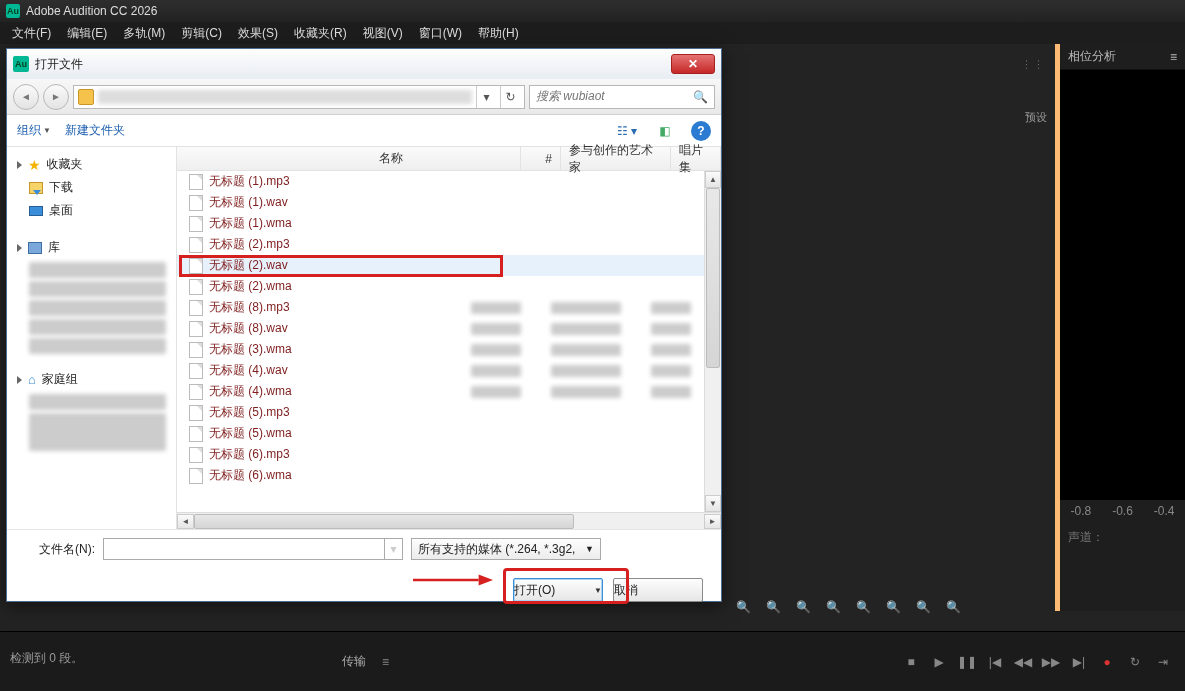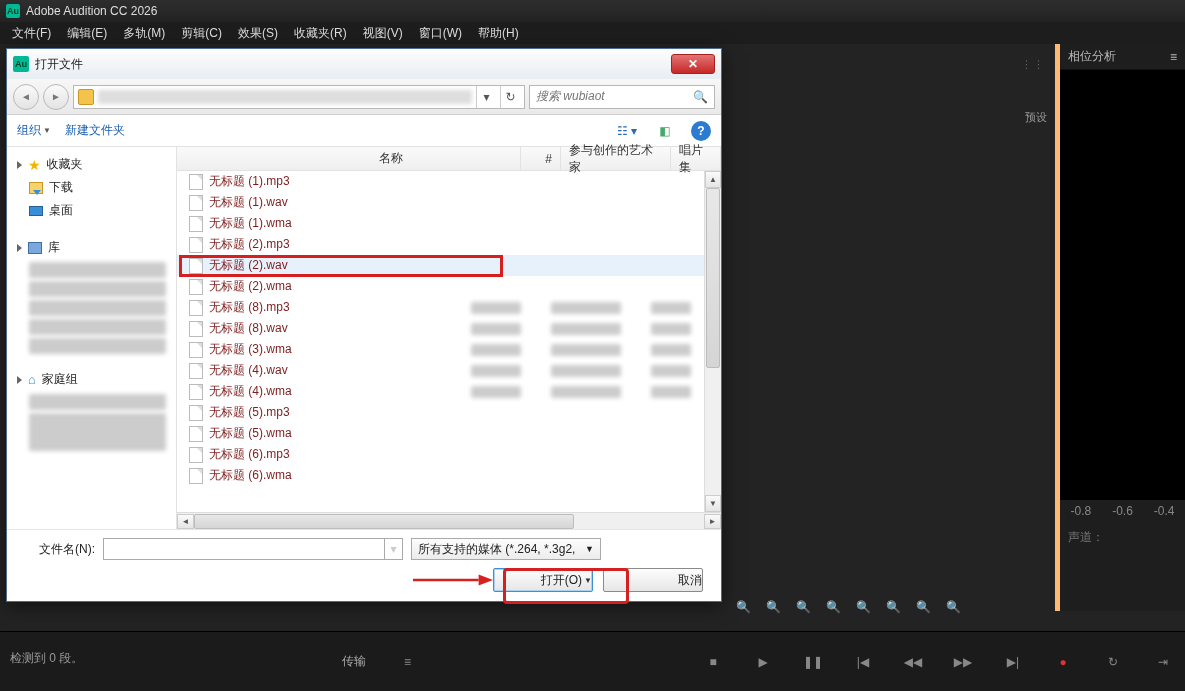--- a/index.html
+++ b/index.html
@@ -15,21 +15,21 @@
 
   
   .right-panel { position:absolute; top:44px; right:0; width:130px; bottom:80px; background:#1e1e1e; border-left:5px solid #fdba74; }
   .right-panel .hdr { height:26px; display:flex; align-items:center; padding:0 8px; color:#bbb; gap:6px; border-bottom:1px solid #111; }
   .right-panel .phase-area { background:#000; margin:0; height:430px; border:1px solid #000; }
   .right-panel .axis { display:flex; justify-content:space-around; font-size:10px; color:#888; padding:4px 0;}
   .right-panel .modes { padding:6px 8px; color:#777; font-size:11px; line-height:18px;}
   .drag-dots{ color:#666; letter-spacing:1px; font-size:11px;}
 
   
-  .transport { position:absolute; left:330px; right:0; bottom:0; height:60px; background:#1b1b1b; border-top:1px solid #000; display:flex; align-items:center; padding:0 12px; gap:30px; color:#888;}
+  .transport { position:absolute; left:330px; right:0; bottom:0; height:60px; background:#1b1b1b; border-top:1px solid #000; display:flex; align-items:center; padding:0 12px; gap:8px; color:#888;}
   .transport .lbl { margin-right:8px; color:#aaa;}
   .tbtn { width:20px; height:20px; display:flex; align-items:center; justify-content:center; color:#888;}
   .tbtn.rec { color:#d33; }
 
   .status { position:absolute; left:0; bottom:0; width:330px; height:60px; background:#1b1b1b; border-top:1px solid #000; color:#999; padding:18px 10px 0 10px;}
 
   
   .zoomrow{ position:absolute; left:735px; right:140px; top:594px; height:26px; display:flex; align-items:center; gap:12px; color:#777; }
   .zicon{width:18px;height:18px;display:flex;align-items:center;justify-content:center;}
 
@@ -90,21 +90,21 @@
   .hscroll .thumb{position:absolute;left:0;top:0;bottom:0;width:380px;background:linear-gradient(#e8e8e8,#d5d5d5);border:1px solid #bcbcbc;border-radius:2px;}
 
   .dlg-foot{ height:72px; padding:8px 14px 10px 14px; display:flex; flex-direction:column; gap:8px; border-top:1px solid #e6e6e6; position:relative;}
   .fn-row{ display:flex; align-items:center; gap:8px;}
   .fn-row .lbl{ width:74px; text-align:right; color:#222;}
   .fn-input{ flex:1; max-width:300px; height:22px; border:1px solid #aaa; background:#fff; display:flex;align-items:center; padding:0 4px; position:relative;}
   .fn-input .drop{position:absolute;right:0;top:0;bottom:0;width:18px;border-left:1px solid #aaa;display:flex;align-items:center;justify-content:center;}
   .filter-sel{ width:190px;height:22px;border:1px solid #aaa;background:linear-gradient(#fdfdfd,#ececec);display:flex;align-items:center;padding:0 6px;color:#222;}
   .filter-sel .tri{margin-left:auto;font-size:9px;}
   .btn-row{display:flex; gap:10px; justify-content:flex-end; padding-right:4px;}
-  .wbtn{ width:100px;height:24px;border:1px solid #8a8a8a;background:linear-gradient(#fdfdfd,#e6e6e6);display:flex;align-items:center;justify-content:flex-end;color:#222;border-radius:2px;}
+  .wbtn{ width:90px;height:24px;border:1px solid #8a8a8a;background:linear-gradient(#fdfdfd,#e6e6e6);display:flex;align-items:center;justify-content:space-between;color:#222;border-radius:2px;margin-top:10px;}
   .wbtn.primary{ border:1px solid #3b8fd6; box-shadow:inset 0 0 0 1px #aad2f3;}
   .wbtn .dtri{font-size:8px;margin-left:2px;color:#333;}
   .hl-open{ position:absolute; left:496px; top:38px; width:126px; height:36px; border:3px solid #d62020; border-radius:4px; pointer-events:none;}
   .arrow{ position:absolute; left:398px; top:42px; width:96px; height:16px; pointer-events:none;}
   .arrow svg{width:100%;height:100%;}
 
   .blurcell{height:12px;background:#ccc;filter:blur(2px);border-radius:2px;}
 
   .preset-tab{position:absolute; top:110px; left:1025px; color:#999; font-size:11px;}
 </style>

